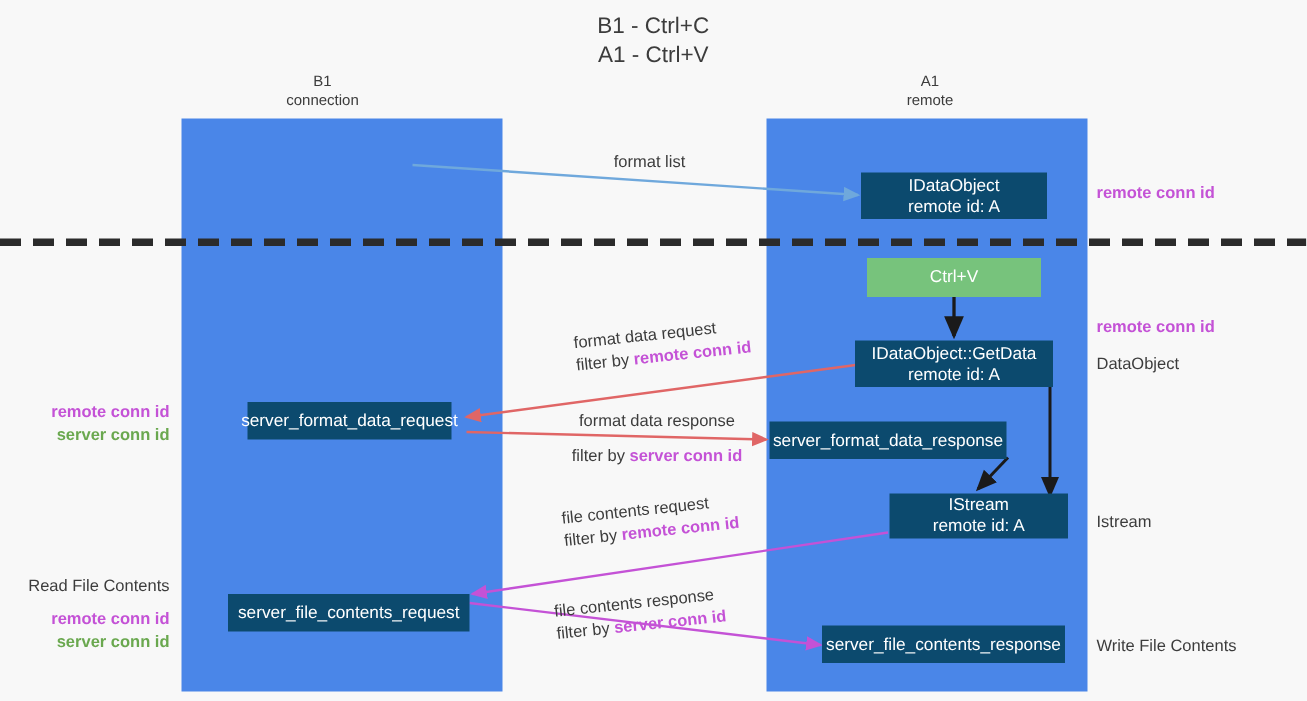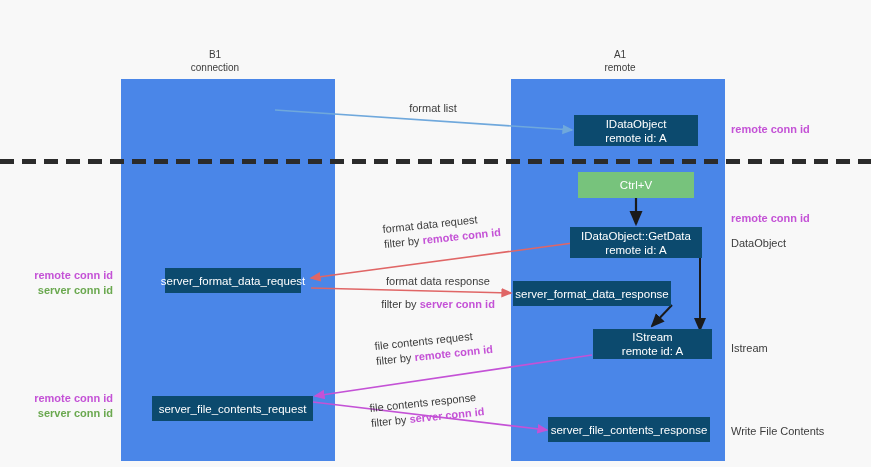--- a/index.html
+++ b/index.html
@@ -87,20 +87,22 @@
 
   .rot-wrap { transform-origin: left bottom; }
 
   svg.ov { position: absolute; left: 0; top: 0; width: 871px; height: 467px; overflow: visible; }
 </style>
 </head>
 <body>
 
 <div id="canvas">
 
+  <div class="abs title">B1 - Ctrl+C
+A1 - Ctrl+V</div>
 
   <div class="abs col-head" style="left:155px; top:48px; width:120px;">B1
 connection</div>
   <div class="abs col-head" style="left:560px; top:48px; width:120px;">A1
 remote</div>
 
   <div class="abs lane" style="left:121px; top:79px; width:214px; height:382px;"></div>
   <div class="abs lane" style="left:511px; top:79px; width:214px; height:382px;"></div>
 
   <svg class="ov">
@@ -183,17 +185,18 @@
   <div class="abs lbl" style="left:731px; top:236px;">DataObject</div>
   <div class="abs lbl" style="left:731px; top:341px;">Istream</div>
   <div class="abs lbl" style="left:731px; top:424px;">Write File Contents</div>
 
   <div class="abs side-legend right" style="left:0px; top:268px; width:113px; text-align:right;">
     <div class="r">remote conn id</div>
     <div class="g">server conn id</div>
   </div>
 
   <div class="abs side-legend right" style="left:0px; top:384px; width:113px; text-align:right;">
+    <div class="t">Read File Contents</div>
     <div class="r" style="margin-top:7px;">remote conn id</div>
     <div class="g">server conn id</div>
   </div>
 
 </div>
 
 </body></html>

